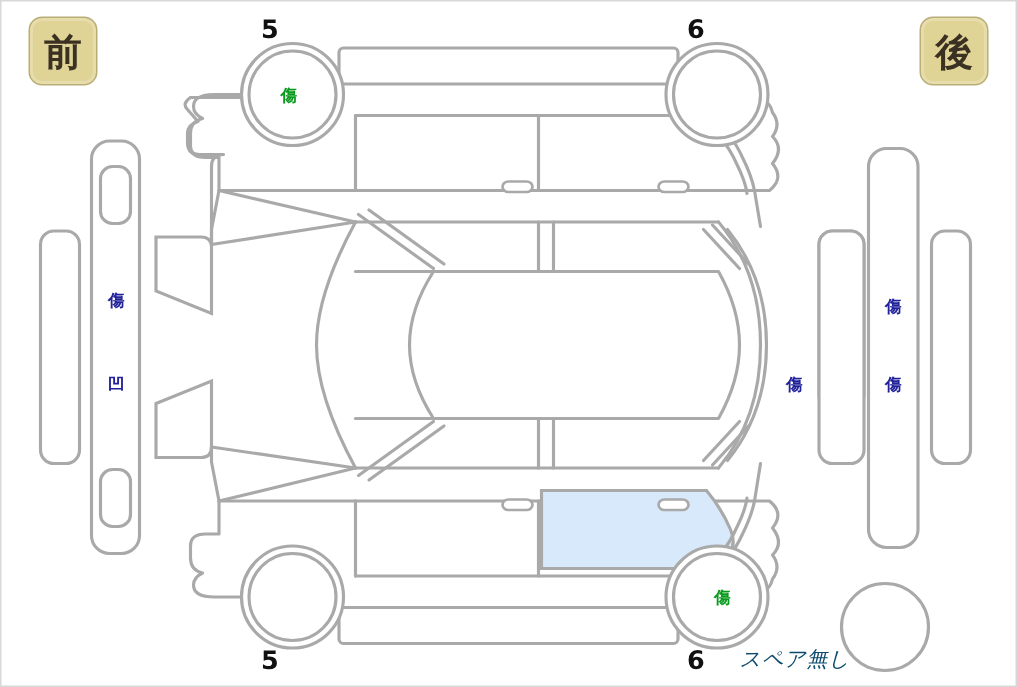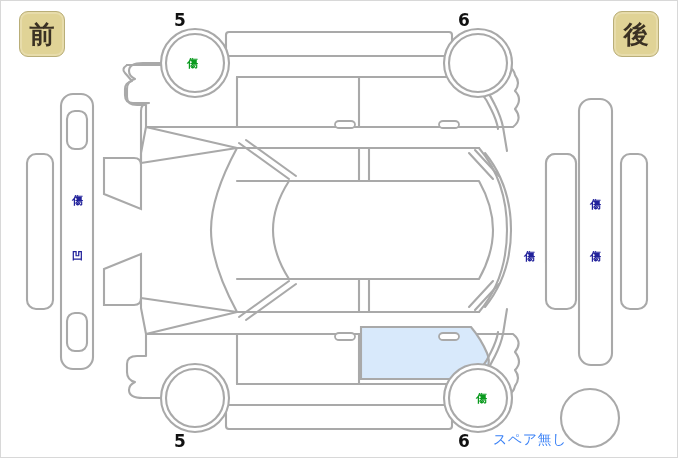--- a/index.html
+++ b/index.html
@@ -41,23 +41,24 @@
     position:absolute;
     font-size:11px;line-height:1;font-weight:700;
     font-family:"DejaVu Sans","Liberation Sans",sans-serif;
     white-space:nowrap;
   }
   .mark.blue{color:#22229b;}
   .mark.green{color:#0a9a1e;}
 
   #spare-label{
     position:absolute;left:492px;top:430px;
-    font-size:14px;color:#3b82f6;letter-spacing:.5px;
+    font-size:14px;color:#0c4a6e;letter-spacing:.5px;
     font-family:"DejaVu Sans","Liberation Sans",sans-serif;
     white-space:nowrap;
+    font-style:italic;
   }
   svg{position:absolute;left:0;top:0;}
   .ln{fill:none;stroke:#a9a9a9;stroke-width:2.1;stroke-linejoin:round;stroke-linecap:round;}
   .panel{fill:#ffffff;stroke:#a9a9a9;stroke-width:2.1;}
   .hl{fill:#d8e9fb;stroke:#a9a9a9;stroke-width:2.1;}
   .handle{fill:#ffffff;stroke:#a9a9a9;stroke-width:1.8;}
 </style>
 </head>
 <body>
 

